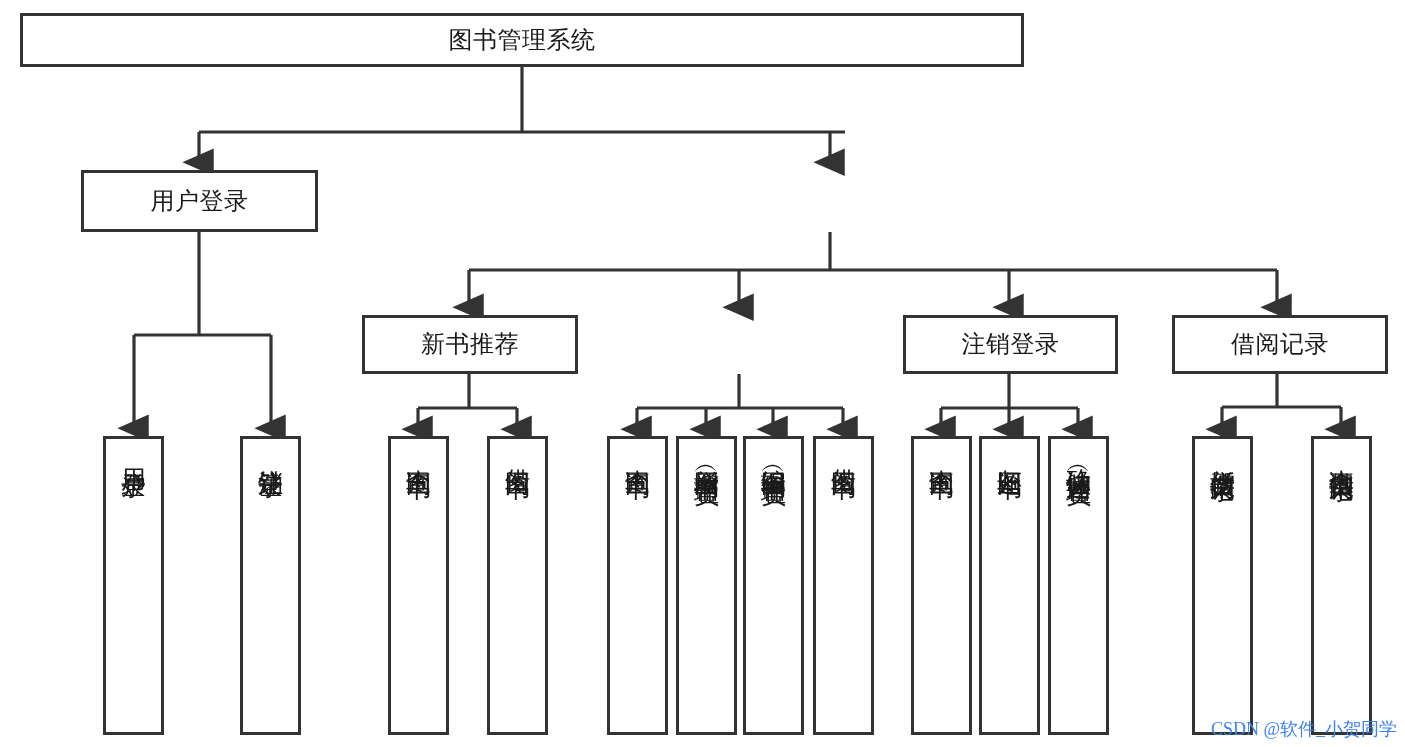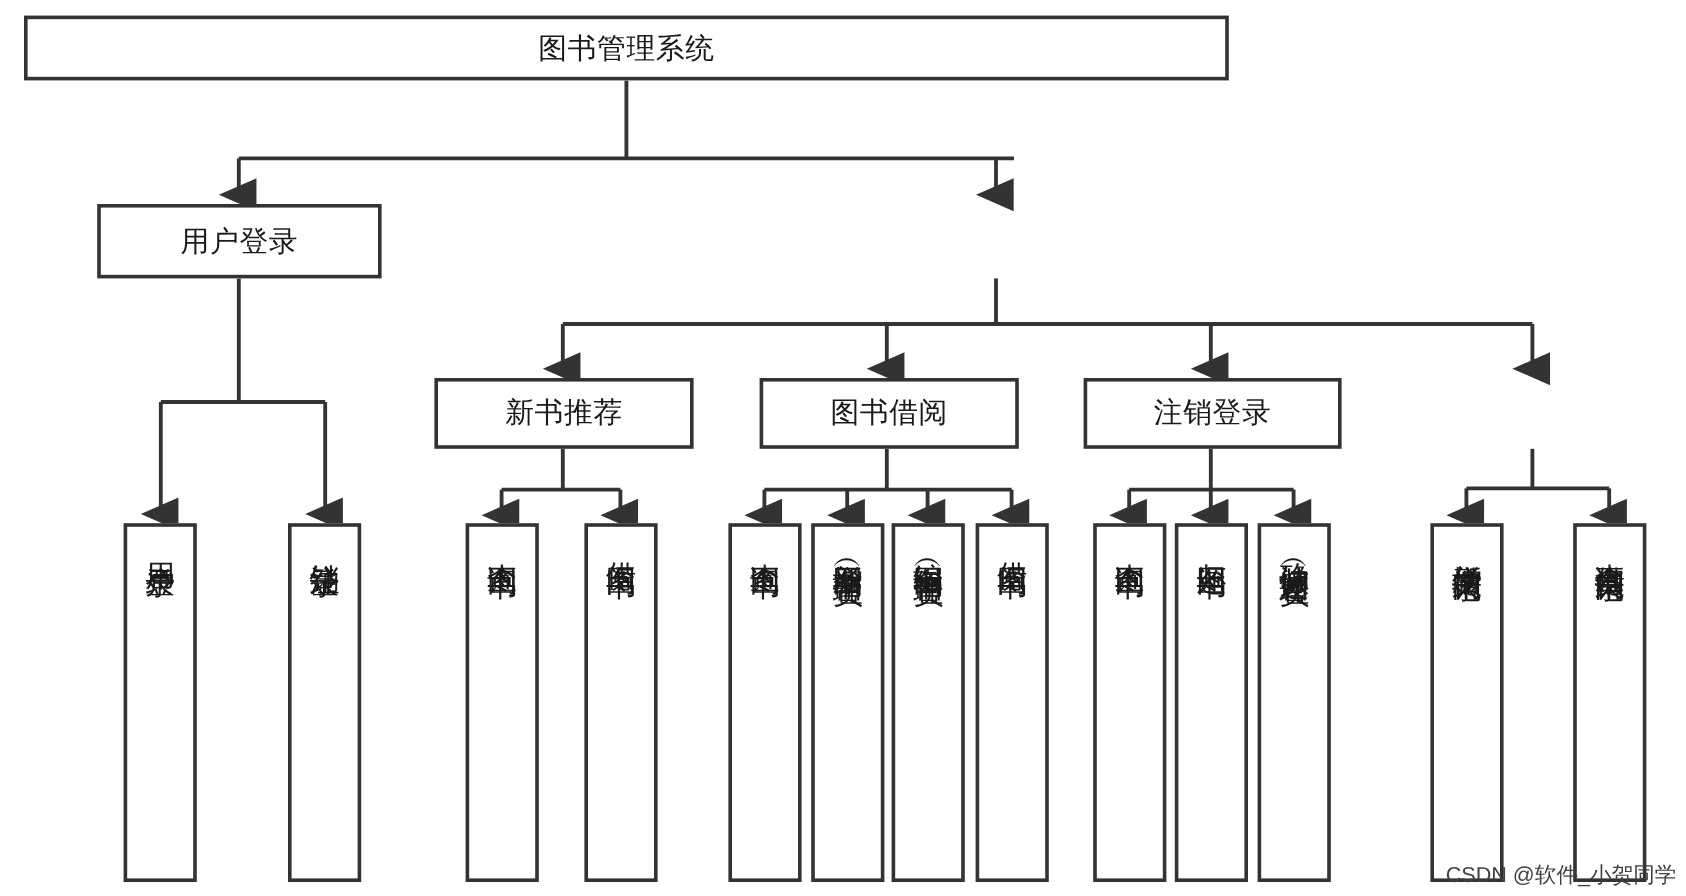--- a/index.html
+++ b/index.html
@@ -57,24 +57,24 @@
     font-size: 25px;
     line-height: 1.0;
     letter-spacing: 2px;
     white-space: nowrap;
   }
   #watermark {
     position: absolute;
     right: 8px;
     bottom: 6px;
     font-size: 18px;
-    color: #404040;
+    color: #3b82f6;
     z-index: 5;
     white-space: nowrap;
-    font-family: Liberation Sans, sans-serif;
+    font-family: Liberation Serif, serif;
   }
 </style>
 </head>
 <body>
 
 <div id="diagram-root">
 
   <svg id="edges-layer" viewBox="0 0 1405 747" width="1405" height="747">
     <defs>
       <marker id="arrowhead" markerWidth="11" markerHeight="11" refX="4.6" refY="5.2" orient="auto" markerUnits="strokeWidth">
@@ -130,25 +130,25 @@
     <span class="label">图书管理系统</span>
   </div>
 
   <div class="node horizontal" style="left:81px; top:170px; width:237px; height:62px;">
     <span class="label">用户登录</span>
   </div>
 
   <div class="node horizontal" style="left:362px; top:315px; width:216px; height:59px;">
     <span class="label">新书推荐</span>
   </div>
-  <div class="node horizontal" style="left:633px; top:315px; width:216px; height:59px;">
-    <span class="label">图书借阅</span>
-  </div>
   <div class="node horizontal" style="left:903px; top:315px; width:215px; height:59px;">
     <span class="label">注销登录</span>
+  </div>
+  <div class="node horizontal" style="left:1172px; top:315px; width:216px; height:59px;">
+    <span class="label">借阅记录</span>
   </div>
 
   <div class="node vertical" style="left:103px; top:436px; width:61px; height:299px;">
     <span class="label">用户登录</span>
   </div>
   <div class="node vertical" style="left:240px; top:436px; width:61px; height:299px;">
     <span class="label">注销登录</span>
   </div>
 
   <div class="node vertical" style="left:388px; top:436px; width:61px; height:299px;">

